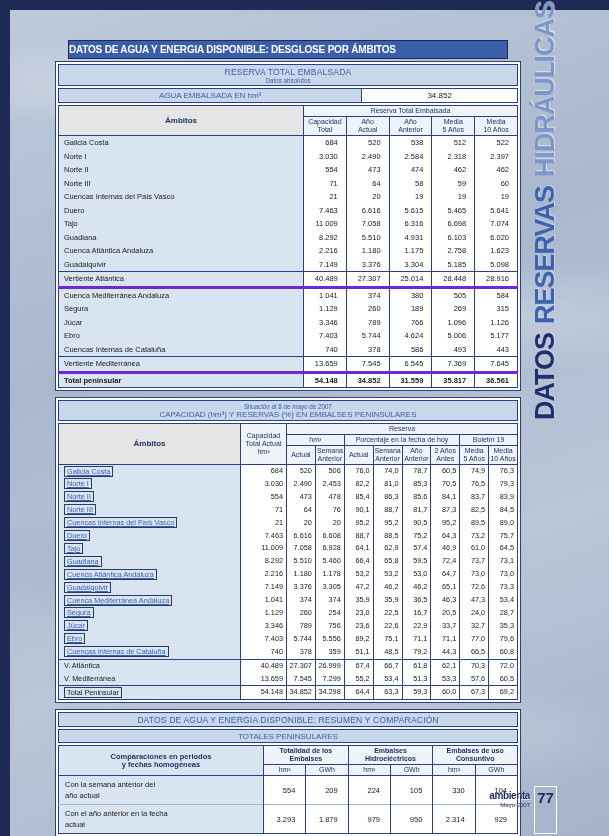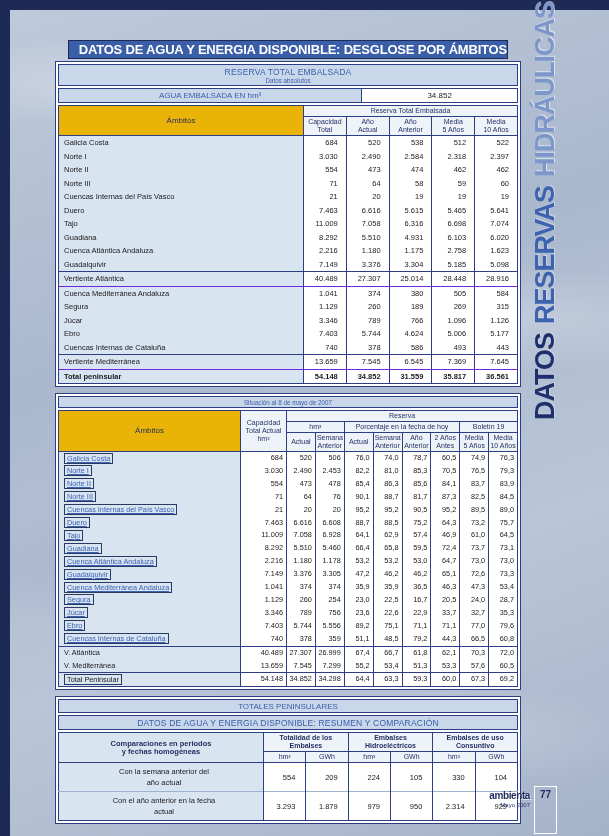--- a/index.html
+++ b/index.html
@@ -10,71 +10,71 @@
       radial-gradient(ellipse 300px 70px at 18% 10%, rgba(255,255,255,.28), transparent 65%),
       radial-gradient(ellipse 420px 90px at 85% 38%, rgba(255,255,255,.22), transparent 60%),
       radial-gradient(ellipse 500px 110px at 35% 68%, rgba(125,142,170,.30), transparent 60%),
       radial-gradient(ellipse 380px 90px at 70% 88%, rgba(255,255,255,.20), transparent 60%),
       linear-gradient(160deg,#bfcadb 0%,#aab8ce 38%,#bac5d7 68%,#a5b3ca 100%);}
   .top-bar{position:absolute;left:0;top:0;width:609px;height:10px;background:#1d2a56;}
   .left-bar{position:absolute;left:0;top:0;width:10px;height:836px;background:#1d2a56;}
 
   .content{position:absolute;left:55px;top:40px;width:466px;}
   .titlebar{margin:0 13px 2px 13px;height:17px;line-height:17px;background:#3a5fa8;
-    border:1px solid #1d2a56;color:#fff;font-weight:bold;font-size:13px;text-align:right;
+    border:1px solid #1d2a56;color:#fff;font-weight:bold;font-size:10px;text-align:left;
     letter-spacing:-.2px;}
   .panel{background:#fff;border:1px solid #2c3f85;padding:2px;margin-bottom:6px;}
   .panel > * + *{margin-top:2px;}
   .band{border:1px solid #2c3f85;background:#c9d7eb;text-align:center;padding:2px 0 1px 0;color:#3a5fa8;}
   .band .b1{font-size:8.5px;letter-spacing:.2px;}
   .band .b2{font-size:6.3px;}
   .band .b3{font-size:8px;}
   .agua-row{display:flex;border:1px solid #2c3f85;height:13px;line-height:13px;font-size:8px;}
   .agua-label{flex:0 0 66%;background:#c9d7eb;color:#3a5fa8;text-align:center;}
   .agua-value{flex:1;background:#fff;color:#1a1a1a;text-align:center;border-left:1px solid #2c3f85;}
 
   table{width:100%;border-collapse:collapse;table-layout:fixed;}
   table{border:1px solid #2c3f85;}
   th{font-weight:normal;color:#1e2b5f;background:#eef3f9;border:1px solid #2c3f85;
      font-size:7px;line-height:8px;padding:1px 1px;white-space:pre-line;text-align:center;}
-  th.ambitos{background:#eab308;font-size:8px;}
+  th.ambitos{background:#e5e5e5;font-size:8px;font-weight:bold;}
   td{font-size:7.5px;line-height:11.5px;color:#1a1a1a;}
   td.lbl{background:#d9e4f1;padding:0 0 0 5px;border-right:1px solid #2c3f85;overflow:hidden;white-space:nowrap;}
   td.num{text-align:right;padding-right:8px;background:#fff;border-left:1px solid #2c3f85;}
-  tr.subtotal td{border-top:1px solid #2c3f85;border-bottom:1px solid #6d28d9;}
+  tr.subtotal td{border-top:1px solid #2c3f85;border-bottom:3px solid #6d28d9;}
   tr.total td{border-top:1px solid #2c3f85;font-weight:bold;}
   tr.septop td{border-top:1px solid #2c3f85;}
 
   .t2 td{font-size:7.3px;line-height:10.9px;}
   .t2 td.num{padding-right:3px;}
   .rowlink{color:#3b62b5;text-decoration:underline;border:1px solid #2b3a60;padding:0 2px;display:inline-block;line-height:9px;cursor:pointer;}
   .rowbox{color:#1a1a1a;border:1px solid #2b3a60;padding:0 2px;display:inline-block;line-height:9px;cursor:pointer;}
 
   .t3 td{font-size:7.5px;line-height:11px;}
-  .t3 td.lbl{white-space:pre-line;padding:3px 0 3px 6px;text-align:center;}
+  .t3 td.lbl{white-space:pre-line;padding:3px 0 3px 6px;}
   .t3 td.num{padding-right:10px;}
   .t3 tr + tr td{border-top:1px solid #9fb3d1;}
   .t3 th.groups{font-weight:bold;}
   .t3 th.cmp{background:#d9e4f1;font-weight:bold;font-size:7.5px;margin-top:16px;}
 
   .vtitle{position:absolute;left:528px;top:420px;width:420px;height:34px;
     transform-origin:0 0;transform:rotate(-90deg);display:flex;gap:9px;align-items:center;
     font-weight:bold;font-size:27px;letter-spacing:-1px;white-space:nowrap;}
   .vtitle .w1{color:#1e2f6e;text-shadow:1px 1px 0 rgba(255,255,255,.30);}
   .vtitle .w2{color:#3d63ae;text-shadow:1px 1px 0 rgba(255,255,255,.35);}
   .vtitle .w3{color:#7e97ca;text-shadow:1px 1px 0 rgba(255,255,255,.55);}
 
   .footer-note{position:absolute;left:47px;top:833px;font-size:15px;font-weight:bold;color:#2b3d80;
     letter-spacing:-.2px;text-shadow:.7px .7px 0 rgba(255,255,255,.85);}
   .brand{position:absolute;left:430px;top:790px;width:100px;text-align:right;}
   .brand-name{font-size:10px;font-weight:bold;color:#1e2b5f;letter-spacing:-.4px;
     text-shadow:.7px .7px 0 rgba(255,255,255,.8);line-height:12px;}
   .brand-date{font-size:6px;color:#26346d;line-height:7px;}
   .page-box{position:absolute;left:534px;top:786px;width:21px;height:46px;border:1px solid #fff;}
-  .page-num{font-size:10px;font-weight:bold;color:#1e2b5f;text-align:center;margin-top:2px;}
+  .page-num{font-size:15px;font-weight:bold;color:#1e2b5f;text-align:center;margin-top:2px;}
 </style>
 </head>
 <body>
 
 <div class="page">
   <div class="top-bar"></div>
   <div class="left-bar"></div>
 
   <div class="vtitle">
     <span class="w1">DATOS</span>
@@ -267,20 +267,21 @@
               <td class="num">35.817</td>
               <td class="num">36.561</td>
             </tr>
           </tbody>
       </table>
     </div>
 
     <div class="panel">
       <div class="band">
         <div class="b2">Situación al 8 de mayo de 2007</div>
+        <div class="b3">CAPACIDAD (hm³)  Y RESERVAS (%) EN EMBALSES PENINSULARES</div>
       </div>
       <table class="t2">
         <colgroup>
             <col style="width:182px">
             <col style="width:46px">
             <col>
             <col>
             <col>
             <col>
             <col>
@@ -534,24 +535,24 @@
               <td class="num">60,0</td>
               <td class="num">67,3</td>
               <td class="num">69,2</td>
             </tr>
           </tbody>
       </table>
     </div>
 
     <div class="panel">
       <div class="band">
-        <div class="b3">TOTALES PENINSULARES</div>
+        <div class="b1">DATOS DE AGUA Y ENERGIA DISPONIBLE: RESUMEN Y COMPARACIÓN</div>
       </div>
       <div class="band">
-        <div class="b1">DATOS DE AGUA Y ENERGIA DISPONIBLE: RESUMEN Y COMPARACIÓN</div>
+        <div class="b3">TOTALES PENINSULARES</div>
       </div>
       <table class="t3">
         <colgroup>
             <col style="width:205px">
             <col>
             <col>
             <col>
             <col>
             <col>
             <col>

